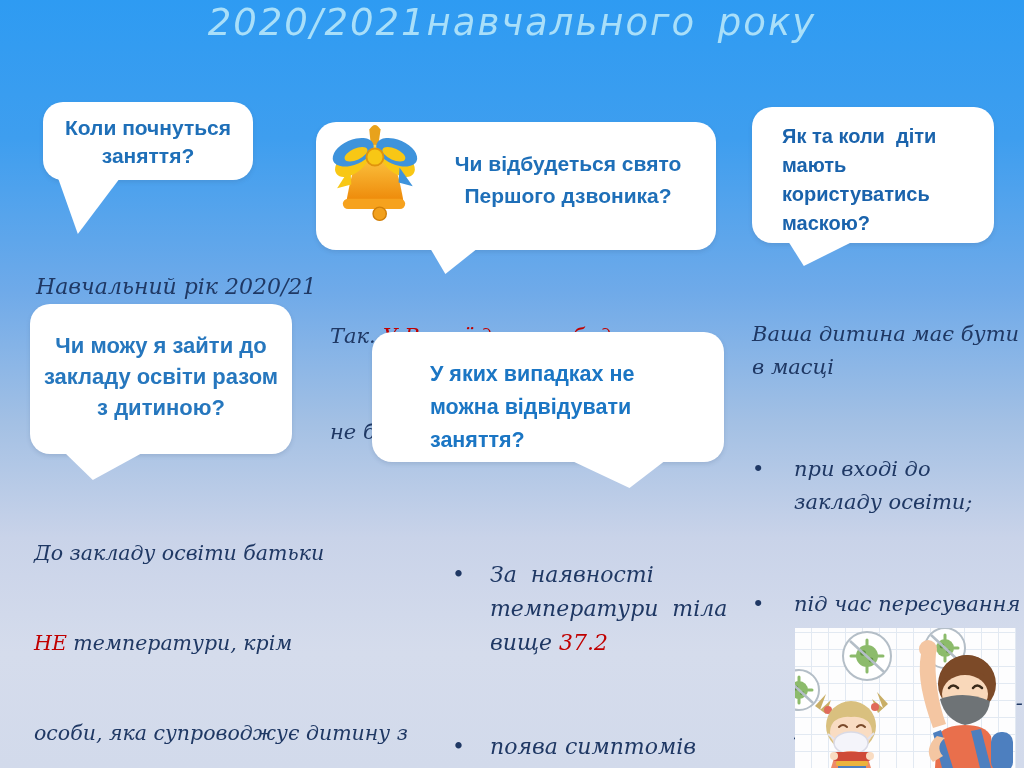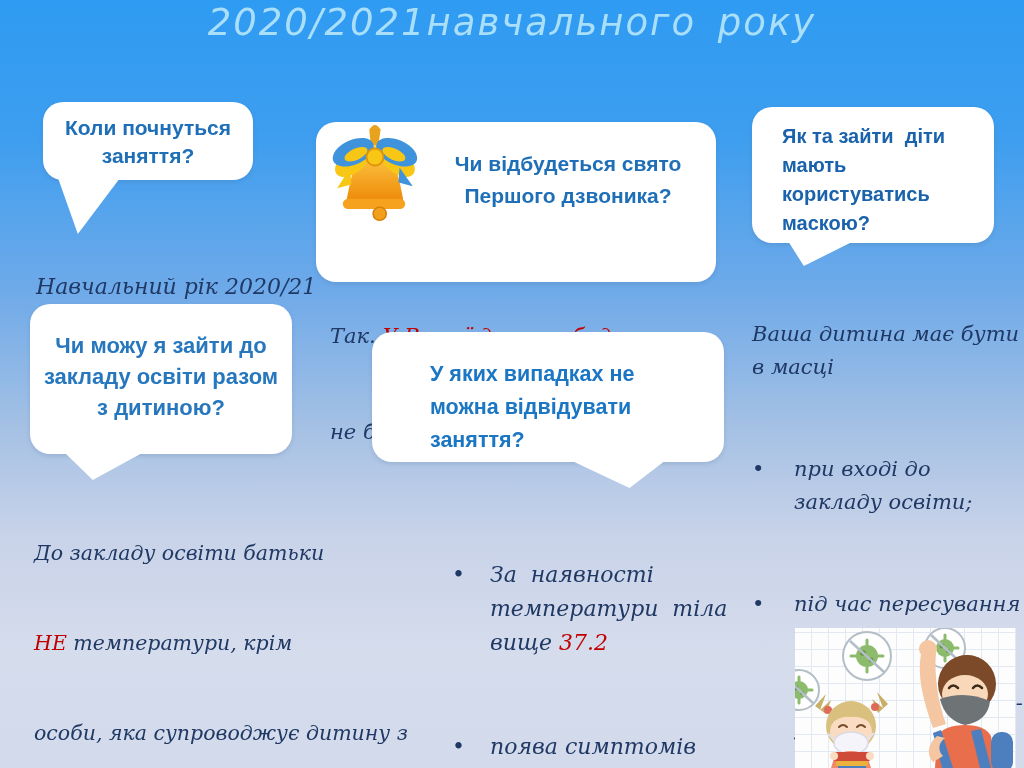--- a/index.html
+++ b/index.html
@@ -25,21 +25,21 @@
   .red{color:#C00000;}
   .bullets .bi{display:flex; margin-top:2px;}
   .bullets .bi::before{content:"\2022"; flex:0 0 auto; color:#1F3864;}
   
   .b-q1{left:28px; top:102px; width:210px; height:78px;margin-left:15px;}
   .b-q1 .q-text{padding:12px 10px 0 10px; font-size:21px; line-height:28px;}
   .tail-q1{left:58px; top:178px; width:62px; height:56px;
     clip-path:polygon(0 0,100% 0,32% 100%);}
   .a-q1{left:36px; top:204px; width:310px; font-size:22px; line-height:33px;}
   
-  .b-q2{left:316px; top:122px; width:400px; height:160px;}
+  .b-q2{left:316px; top:122px; width:400px; height:128px;}
   .bell{position:absolute; left:6px; top:-8px; width:104px; height:122px;}
   .b-q2 .q-text{position:absolute; left:118px; top:26px; width:268px;
     font-size:21px; line-height:32px;}
   .tail-q2{left:430px; top:248px; width:48px; height:26px;
     clip-path:polygon(0 0,100% 0,32% 100%);}
   .a-q2{left:330px; top:256px; width:420px; font-size:21px; line-height:32px;}
   
   .b-q3{left:752px; top:107px; width:242px; height:136px;}
   .b-q3 .q-text{padding:15px 14px 0 30px; font-size:20px; line-height:29px; color:#1A63AC;}
   .tail-q3{left:788px; top:241px; width:66px; height:25px;
@@ -111,21 +111,21 @@
     </svg>
     <div class="q-text center">Чи відбудеться свято Першого дзвоника?</div>
   </div>
   <div class="tail tail-q2"></div>
   <div class="answer a-q2">
     <div><span>Так. </span><span class="red">У Вашої дитини буде свято</span><span>,</span></div>
     <div><span>не буде лише традиційної лінійки.</span></div>
   </div>
 
   <div class="bubble b-q3">
-    <div class="q-text">Як та зайти  діти мають користуватись маскою?</div>
+    <div class="q-text">Як та коли  діти мають користуватись маскою?</div>
   </div>
   <div class="tail tail-q3"></div>
   <div class="answer a-q3 bullets">
     <div><span>Ваша дитина має бути в масці</span></div>
     <div class="bi"><span>при вході до  закладу освіти;</span></div>
     <div class="bi"><span>під час пересування коридорами і приміщеннями школи (крім учнів 1-4 кл.);</span></div>
     
   </div>
 
   <div class="bubble b-q4">

